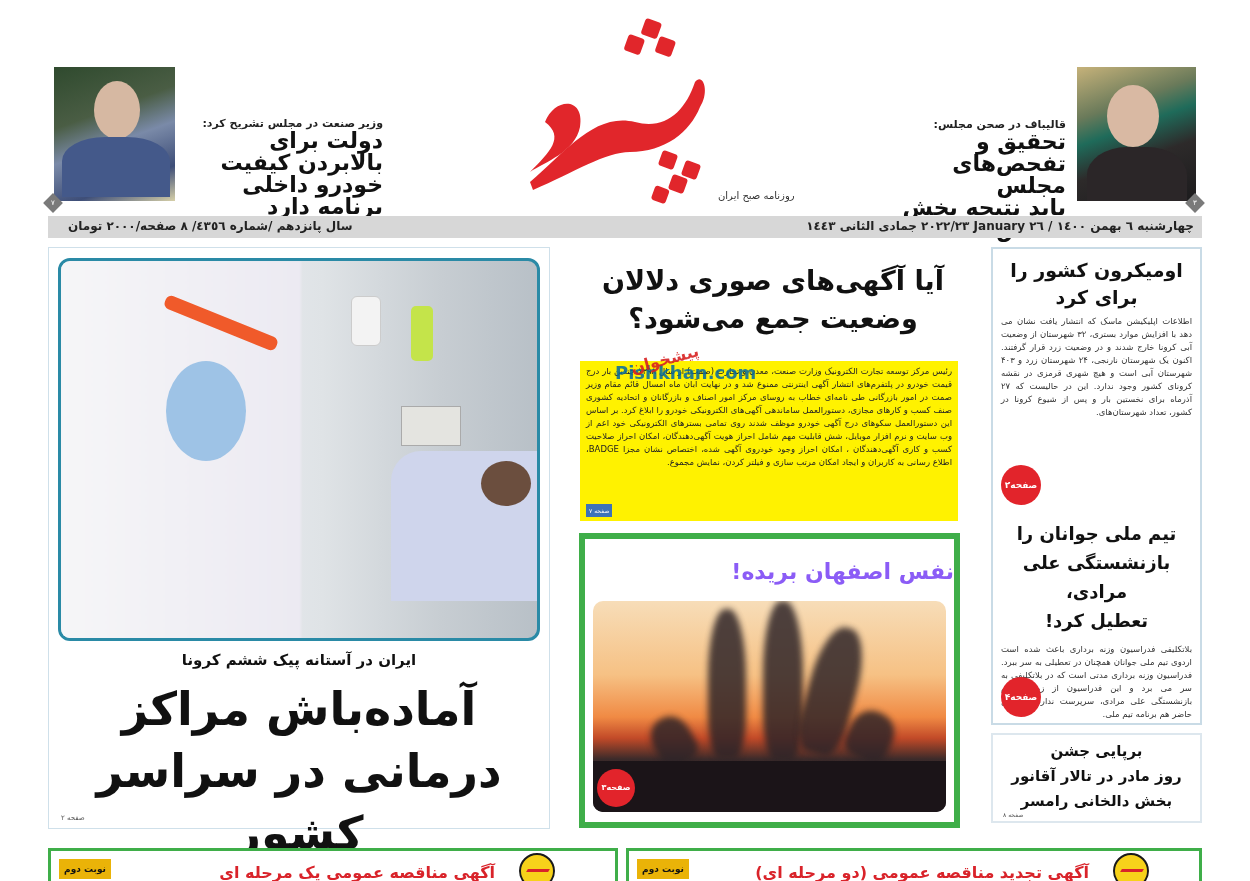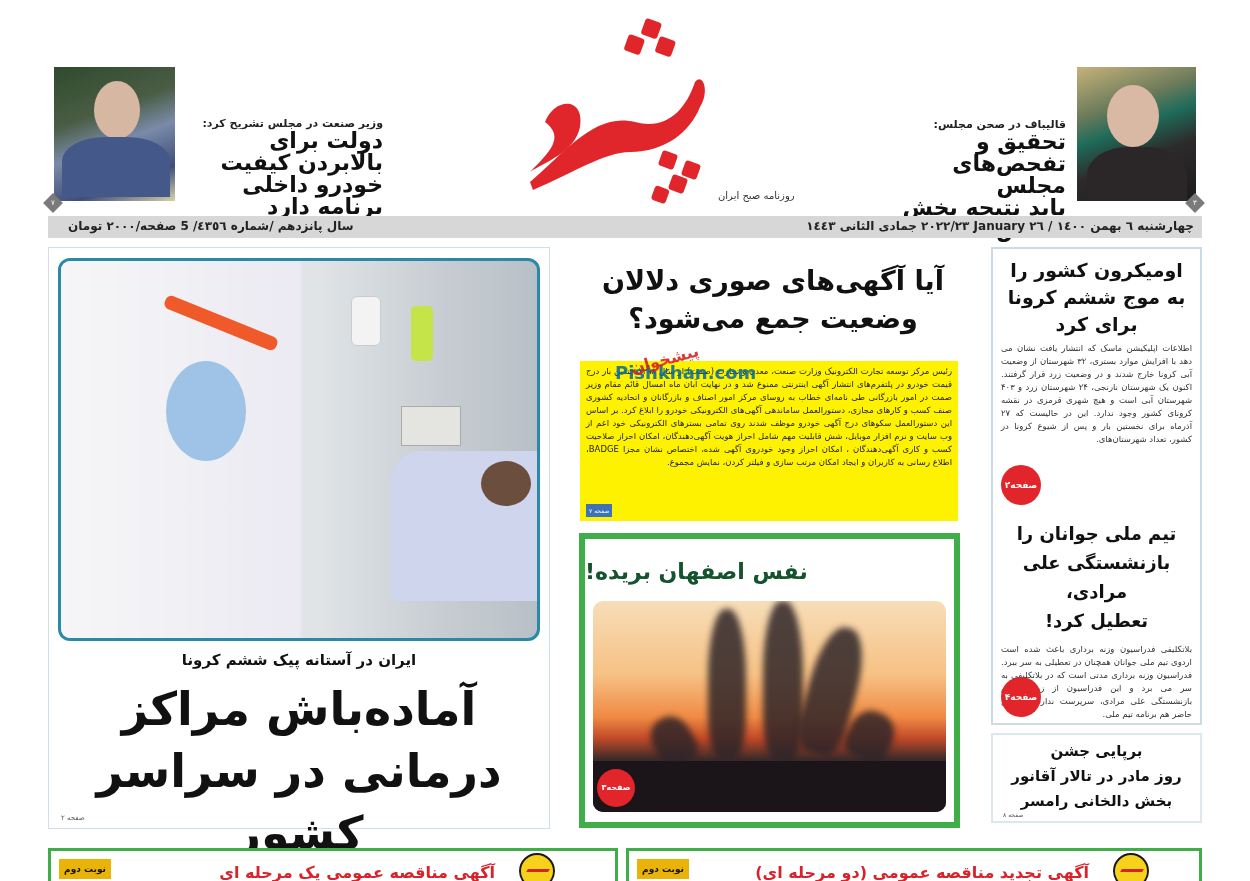--- a/index.html
+++ b/index.html
@@ -33,21 +33,21 @@
   .red-badge { position: absolute; width: 40px; height: 40px; border-radius: 50%; background: #e2242b; color: #fff; font-size: 9px; font-weight: bold; text-align: center; line-height: 40px; }
 
   
   .center-title { left: 578px; top: 262px; width: 390px; font-size: 27px; font-weight: bold; line-height: 38px; text-align: center; }
   .yellow-box { left: 580px; top: 361px; width: 378px; height: 160px; background: #fff200; padding: 4px 6px; font-size: 8.5px; line-height: 13px; text-align: justify; color: #222; }
   .yb-page { position: absolute; left: 6px; bottom: 4px; background: #3d73b8; color: #fff; font-size: 6px; padding: 0 3px; }
   .watermark { position: absolute; left: 35px; top: 5px; color: #0369a1; font-size: 18px; font-weight: bold; opacity: .85; }
   .watermark2 { position: absolute; left: 50px; top: -8px; color: #d82222; font-size: 16px; font-weight: bold; transform: rotate(-15deg); opacity: .9; }
 
   .green-box { left: 579px; top: 533px; width: 381px; height: 295px; border: 6px solid #3fae49; background: #fff; }
-  .green-title { position: absolute; left: 0; right: 0; top: 20px; text-align: left; color: #14532d; font-size: 22px; font-weight: bold; }
+  .green-title { position: absolute; left: 0; right: 0; top: 20px; text-align: right; color: #8b5cf6; font-size: 22px; font-weight: bold; }
   .smoke-photo { position: absolute; left: 8px; top: 62px; width: 353px; height: 211px; border-radius: 10px; overflow: hidden;
      background: linear-gradient(180deg,#f7ddb8 0%,#f6c184 35%,#f08a44 55%,#c24a28 65%,#3b2a2a 75%,#1a1318 100%); }
   .smoke { position: absolute; background: #2f2528; border-radius: 45% 45% 30% 30%; filter: blur(3px); opacity: .85; }
 
   
   .main-box { left: 48px; top: 247px; width: 502px; height: 582px; border: 1px solid #cfe0ea; }
   .main-photo { position: absolute; left: 9px; top: 10px; width: 482px; height: 383px; border: 3px solid #2a8aa6; border-radius: 12px; overflow: hidden;
      background: linear-gradient(90deg,#f4f4f6 0%,#e9ecf2 30%,#dfe3e6 55%,#c7cdd2 80%,#b8c0c7 100%); }
   .kicker-main { position: absolute; left: 0; right: 0; top: 403px; text-align: center; font-size: 15px; font-weight: bold; }
   .headline-main { position: absolute; left: 10px; right: 10px; top: 430px; text-align: center; font-size: 46px; font-weight: bold; line-height: 62px; }
@@ -101,27 +101,26 @@
     <span>۷</span>
   </div>
 <div class="abs rtl" style="left:185px;top:117px;width:198px;">
   <div class="teaser-kicker">وزیر صنعت در مجلس تشریح کرد:</div>
   <div class="teaser-title">دولت برای بالابردن کیفیت</div>
   <div class="teaser-title">خودرو داخلی برنامه دارد</div>
 </div>
 
 <div class="abs datebar">
   <div class="txt rtl" style="right:8px;">چهارشنبه ٦ بهمن ١٤٠٠ / ٢٦ January ٢٠٢٢/٢٣ جمادی الثانی ١٤٤٣</div>
-  <div class="txt rtl" style="left:20px;">سال پانزدهم /شماره ٤٣٥٦/ 5 صفحه/٢٠٠٠ تومان</div>
+  <div class="txt rtl" style="left:20px;">سال پانزدهم /شماره ٤٣٥٦/ ٨ صفحه/٢٠٠٠ تومان</div>
 </div>
 
 <div class="abs rcol-box rtl" style="left:991px;top:247px;width:211px;height:266px;">
   <div style="padding-top:8px;">
     <div class="rc-title">اومیکرون کشور را</div>
-    <div class="rc-title">به موج ششم کرونا</div>
     <div class="rc-title">برای کرد</div>
   </div>
   <div class="rc-body" style="padding:4px 8px 0 8px;">اطلاعات اپلیکیشن ماسک که انتشار یافت نشان می دهد با افزایش موارد بستری، ۳۲ شهرستان از وضعیت آبی کرونا خارج شدند و در وضعیت زرد قرار گرفتند. اکنون یک شهرستان نارنجی، ۲۴ شهرستان زرد و ۴۰۳ شهرستان آبی است و هیچ شهری قرمزی در نقشه کرونای کشور وجود ندارد. این در حالیست که ۲۷ آذرماه برای نخستین بار و پس از شیوع کرونا در کشور، تعداد شهرستان‌های.</div>
   <div class="red-badge" style="left:8px;top:216px;">صفحه۲</div>
 </div>
 
 <div class="abs rcol-box rtl" style="left:991px;top:505px;width:211px;height:220px;border-top:none;">
   <div style="padding-top:14px;">
     <div class="rc-title" style="font-size:18px;line-height:29px;">تیم ملی جوانان را</div>
     <div class="rc-title" style="font-size:18px;line-height:29px;">بازنشستگی علی مرادی،</div>

